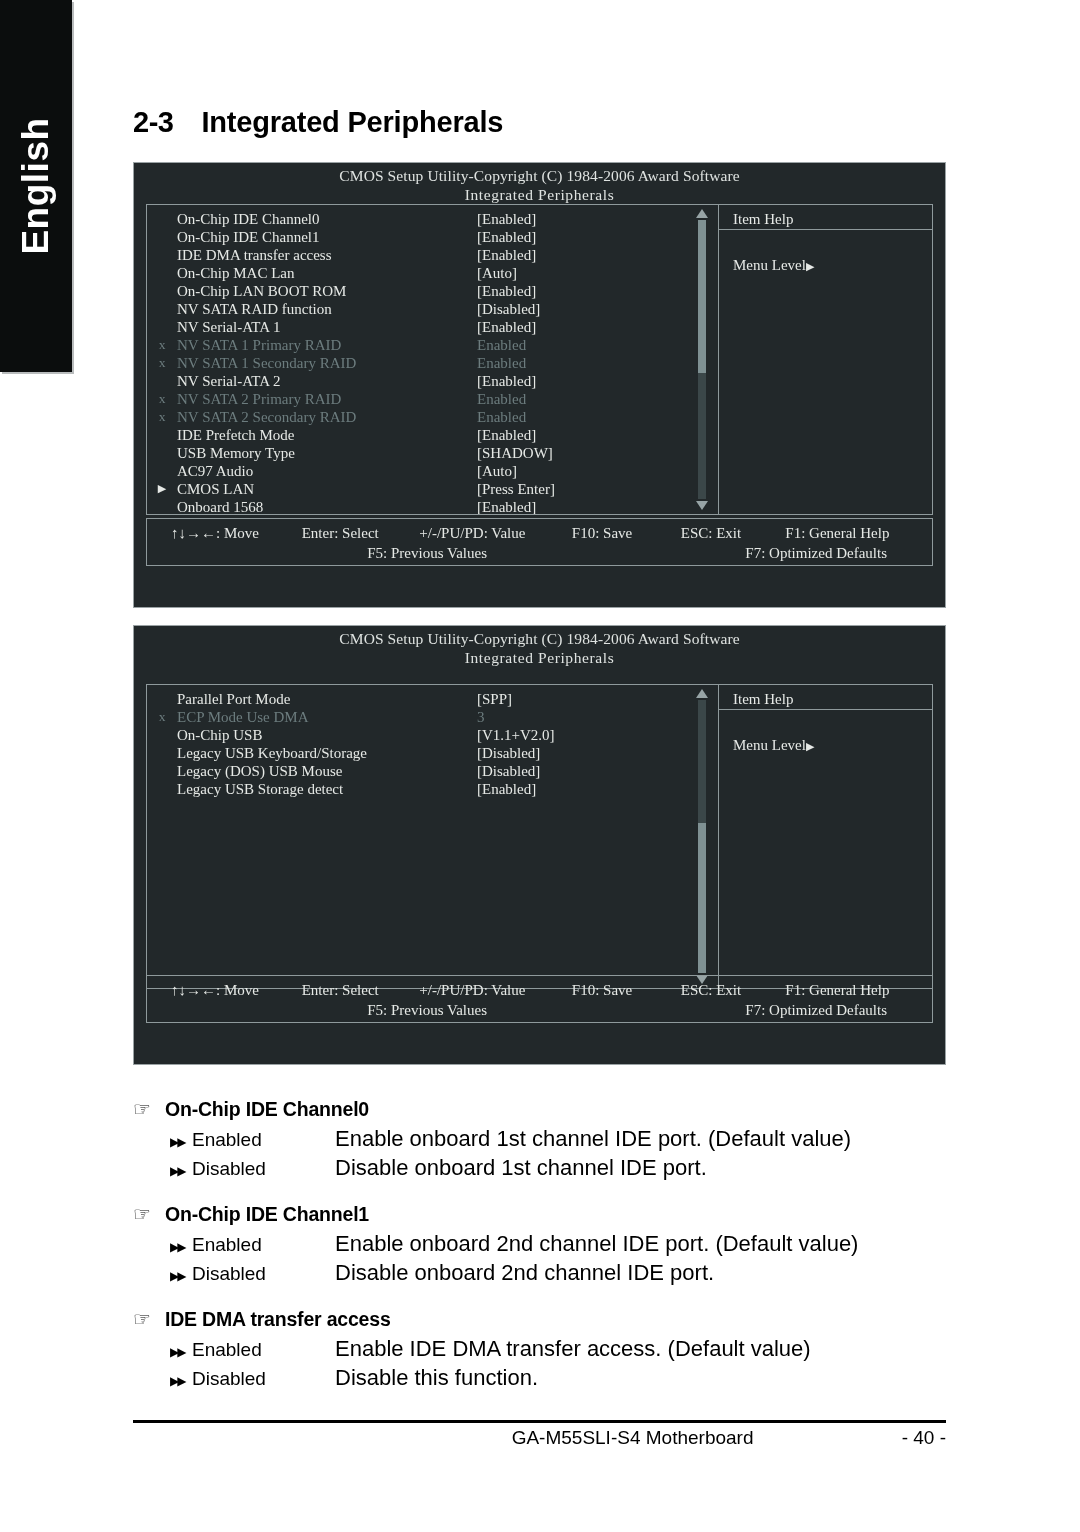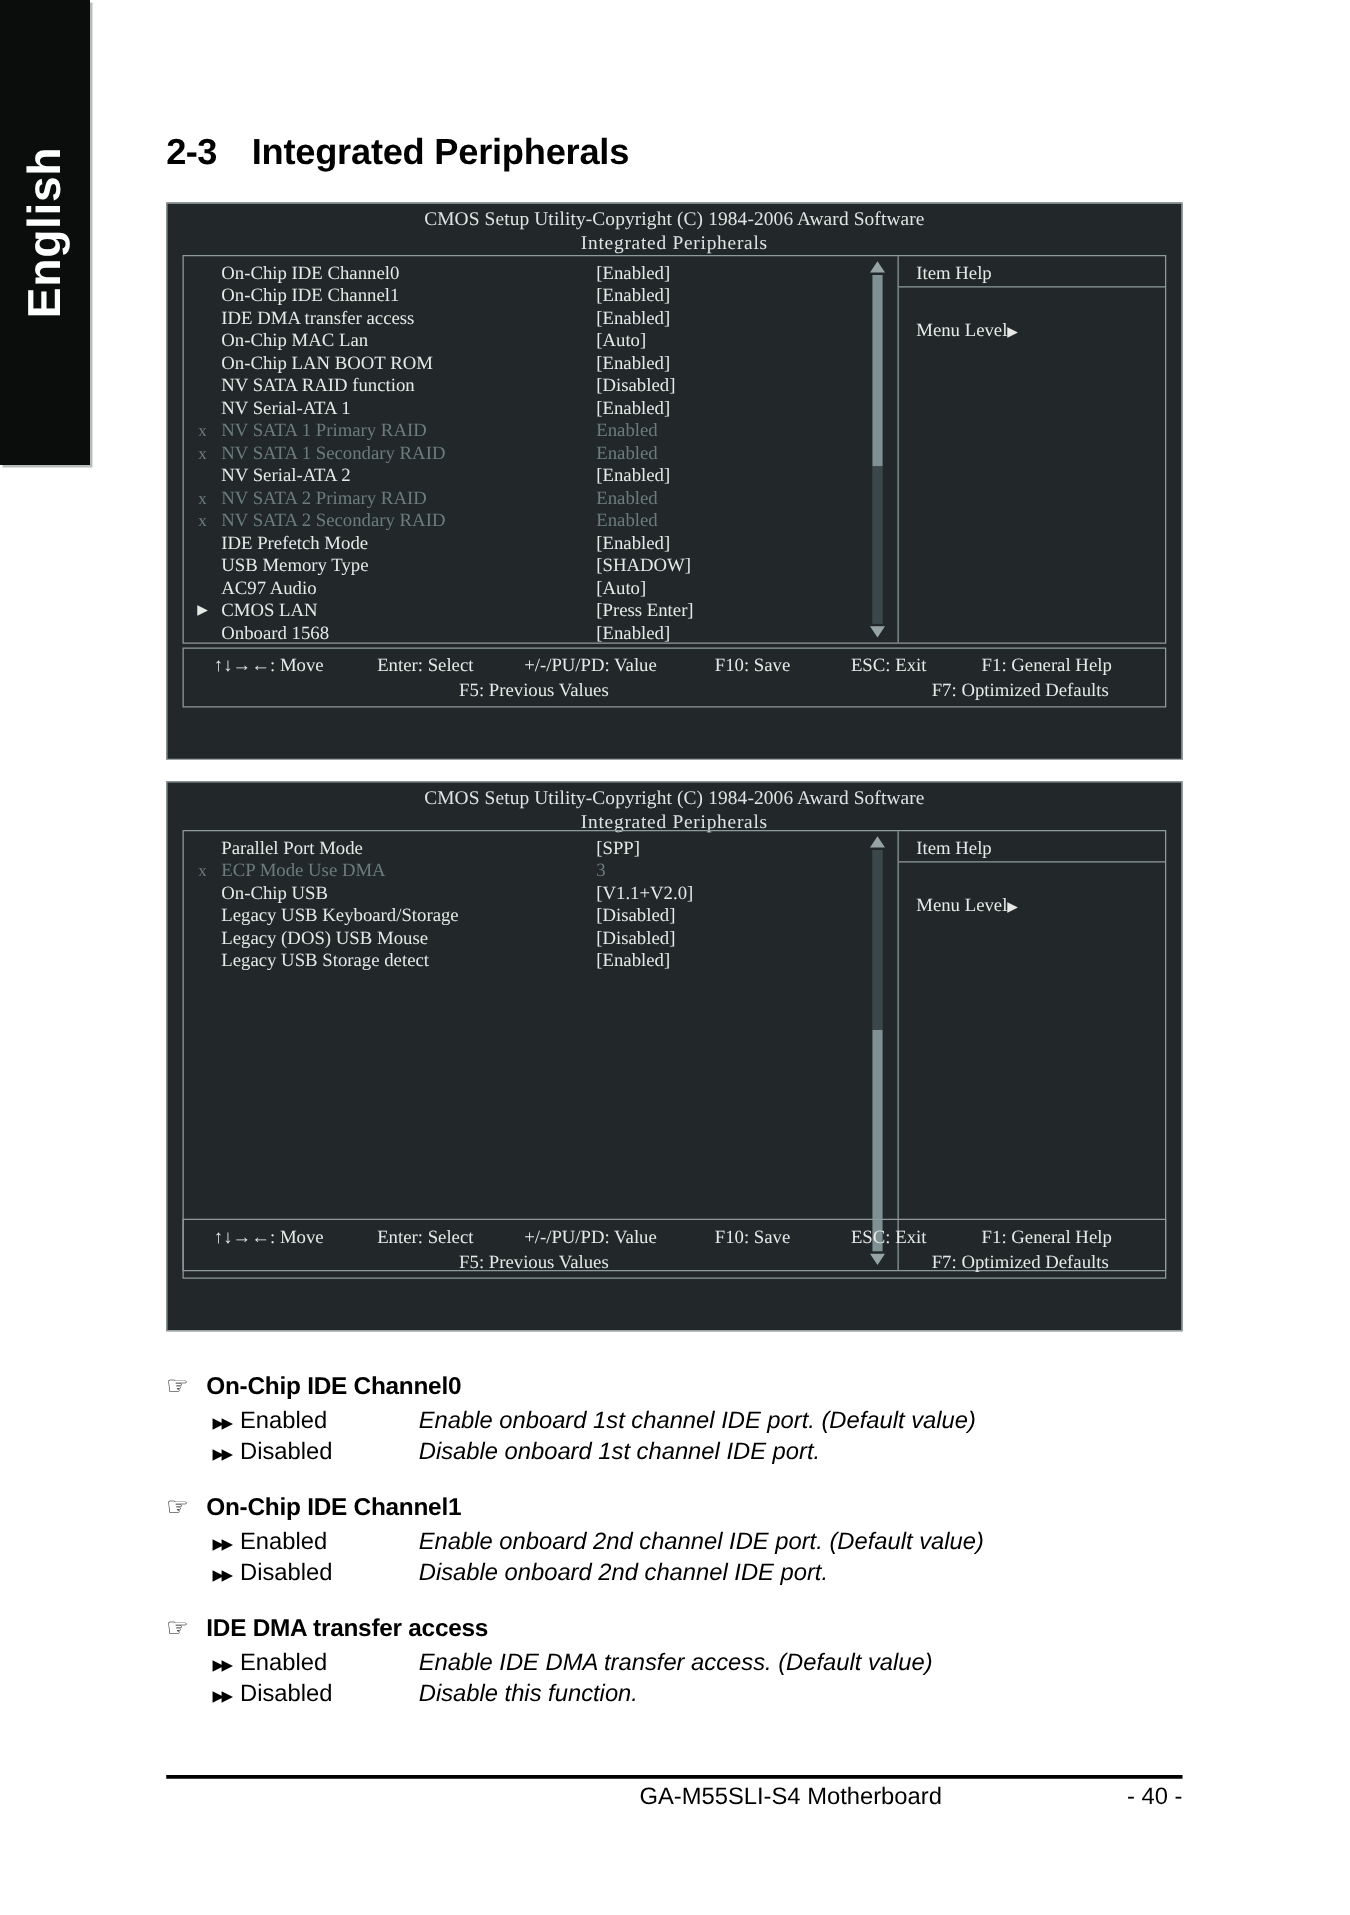--- a/index.html
+++ b/index.html
@@ -98,21 +98,21 @@
 
   .bios-body {
     position: absolute;
     left: 12px;
     right: 12px;
     border: 1px solid #8f9a9c;
     box-sizing: border-box;
     display: flex;
   }
   .bios.b1 .bios-body { top: 41px; height: 311px; }
-  .bios.b2 .bios-body { top: 38px; height: 353px; }
+  .bios.b2 .bios-body { top: 58px; height: 305px; }
 
   .items-pane {
     position: relative;
     width: 572px;
     border-right: 1px solid #8f9a9c;
     box-sizing: border-box;
     padding: 5px 0 0 0;
     overflow: hidden;
   }
   .help-pane {
@@ -256,21 +256,21 @@
     width: 22px;
     flex: none;
     font-size: 12px;
     letter-spacing: -2px;
   }
   .opt-row .oname {
     width: 143px;
     flex: none;
     font-size: 19px;
   }
-  .opt-row .odesc { font-size: 19px; font-style: italic; }
+  .opt-row .odesc { font-size: 22px; }
   .sec-block { margin-bottom: 22px; }
 
   
   .foot-rule {
     position: absolute;
     left: 133px;
     top: 1420px;
     width: 813px;
     height: 3px;
     background: #000;

